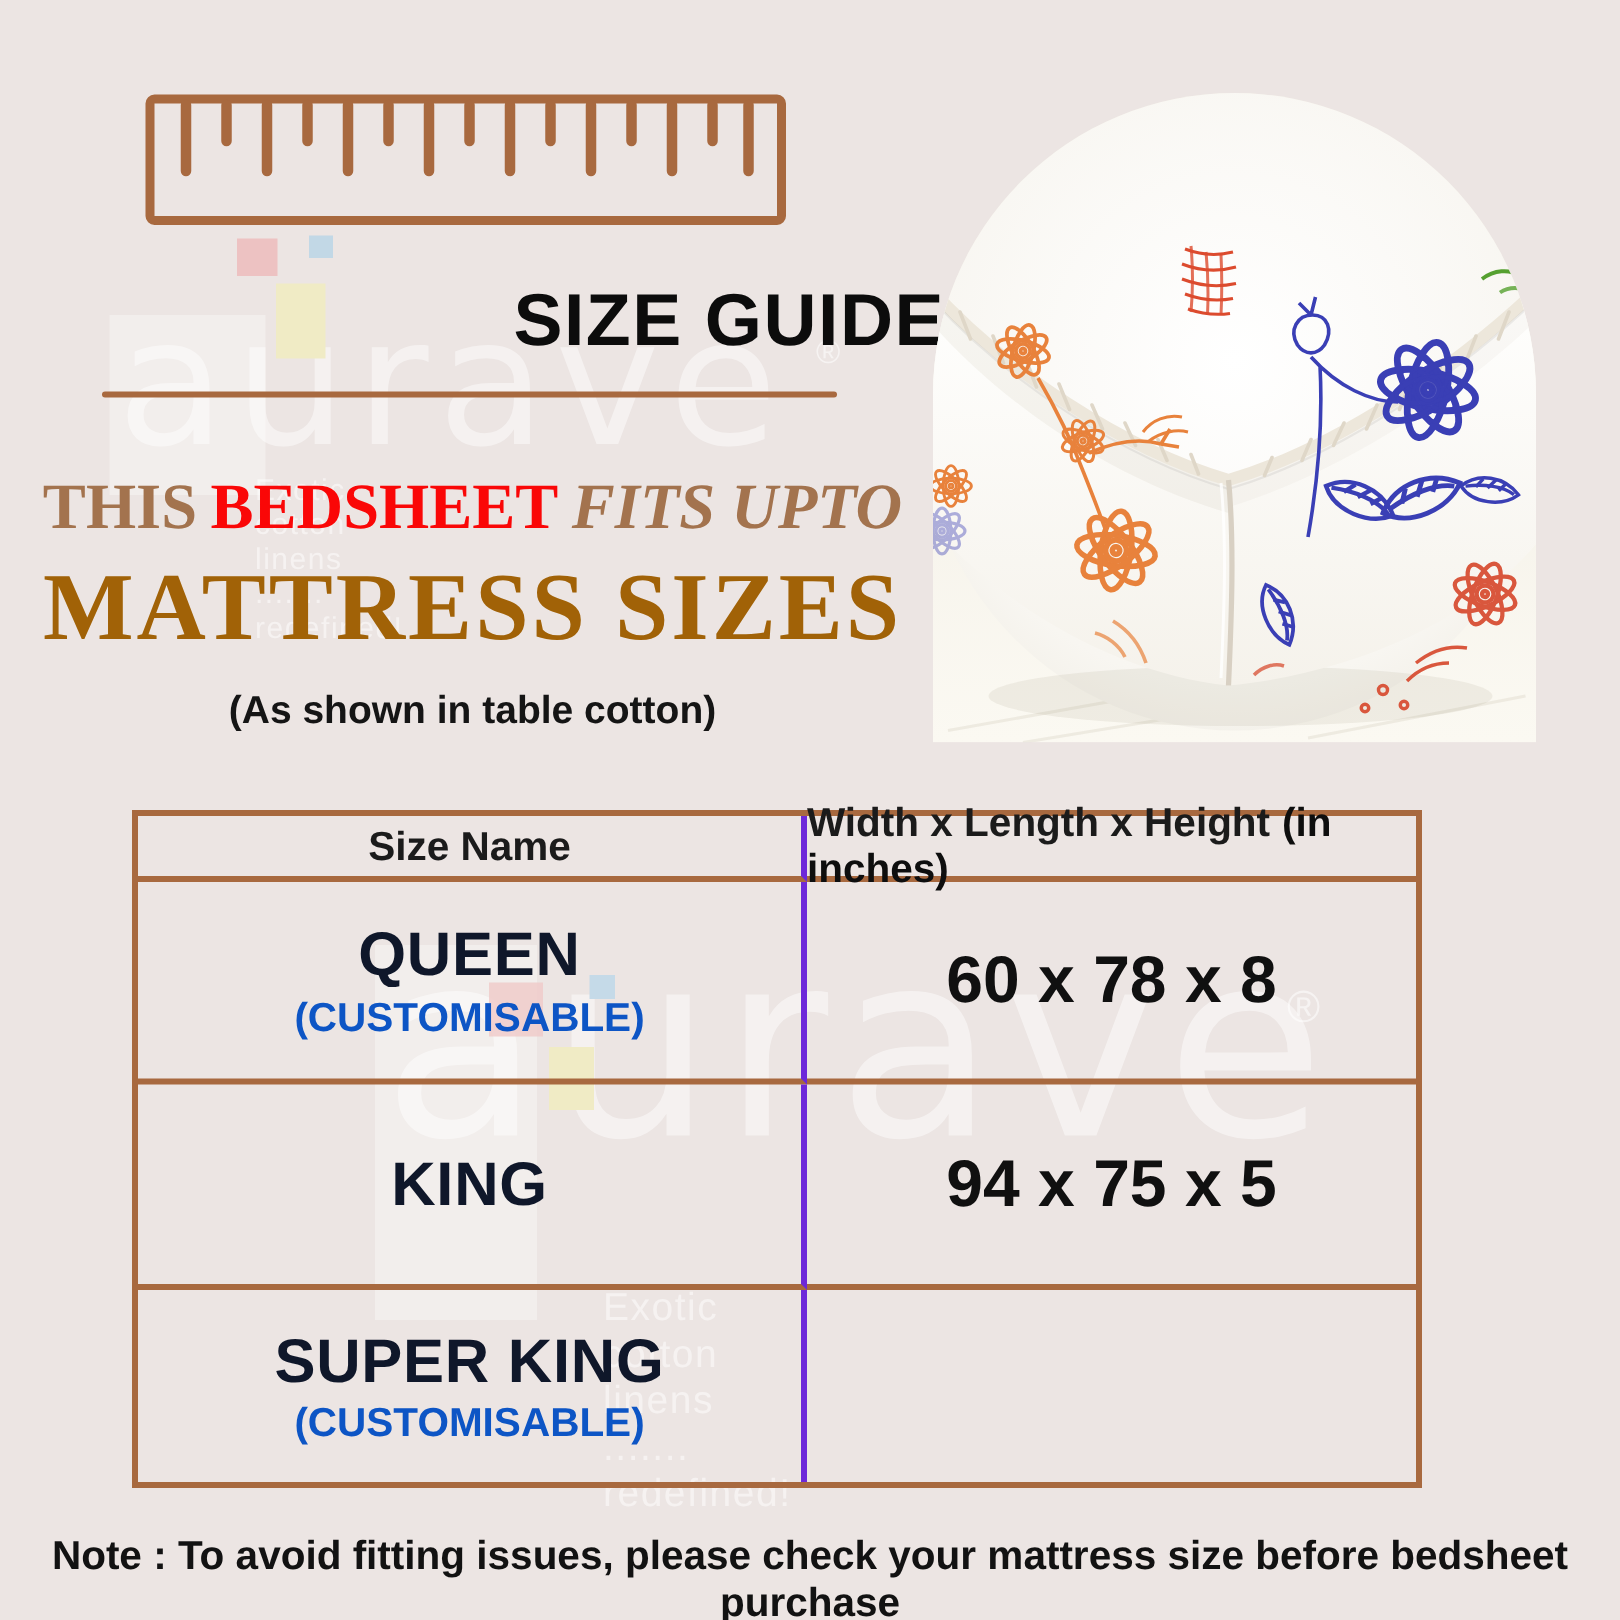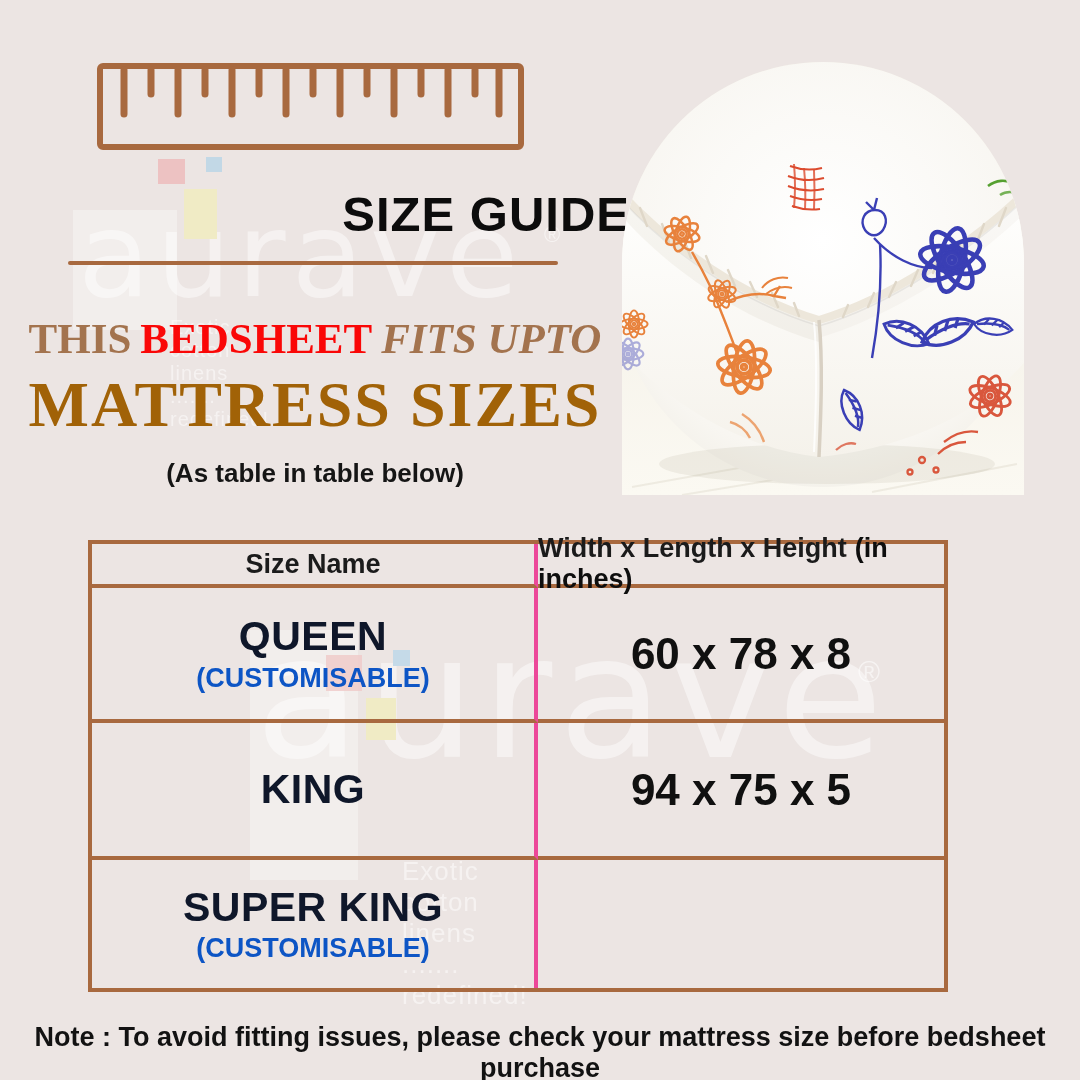--- a/index.html
+++ b/index.html
@@ -56,21 +56,21 @@
   
   #photo{position:absolute;left:622px;top:62px;width:402px;height:433px;z-index:1;
          border-radius:202px 202px 0 0;overflow:hidden;}
 
   
   #size-table{position:absolute;left:88px;top:540px;width:860px;height:452px;z-index:1;
               display:grid;grid-template-columns:446px 1fr;grid-template-rows:44px 135px 137px 1fr;
               border:4px solid #A8693F;box-sizing:border-box;}
   .cell{display:flex;flex-direction:column;align-items:center;justify-content:center;
         box-sizing:border-box;background:transparent;}
-  .cell.col1{border-right:4px solid #ec4899;}
+  .cell.col1{border-right:4px solid #6d28d9;}
   .cell.rowline{border-bottom:4px solid #A8693F;}
   .th{font-size:27px;font-weight:600;color:#1B1B1B;}
   .th .unit{font-weight:800;margin-left:8px;color:#0E0E0E;}
   .size-name{font-size:41px;font-weight:700;color:#0f172a;letter-spacing:.5px;line-height:1.15;}
   .size-sub{font-size:27px;font-weight:700;color:#0D55C5;margin-top:2px;}
   .dims{font-size:44px;font-weight:700;color:#101010;}
 
   
   #note{position:absolute;left:0;top:1022px;width:1080px;text-align:center;z-index:1;
         font-size:27px;font-weight:600;color:#121212;}
@@ -121,21 +121,21 @@
       <line x1="403" y1="8" x2="403" y2="52"></line>
     </g>
   </svg>
 
   <div id="page-title">SIZE GUIDE</div>
   <div id="divider"></div>
 
   <div id="headline"><span class="h-brown">THIS</span><span class="h-red">BEDSHEET</span><span class="h-italic">FITS UPTO</span></div>
 
   <div id="headline2">MATTRESS SIZES</div>
-  <div id="subtitle">(As table in table below)</div>
+  <div id="subtitle">(As shown in table cotton)</div>
 
   <div id="photo">
     <svg width="402" height="433" viewBox="0 0 402 433">
       <defs>
         <linearGradient id="gFloor" x1="0" y1="0" x2="0" y2="1">
           <stop offset="0" stop-color="#EFEBE1"></stop>
             <stop offset="1" stop-color="#FBF9F2"></stop>
         </linearGradient>
         <radialGradient id="gDome" cx="0.5" cy="0.42" r="0.68">
           <stop offset="0" stop-color="#FFFFFF"></stop>

